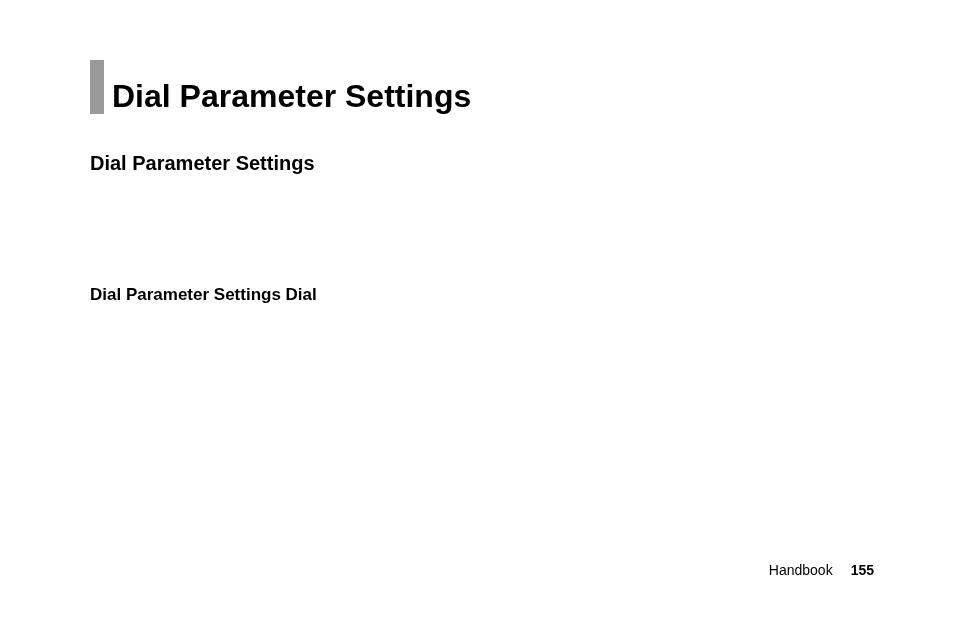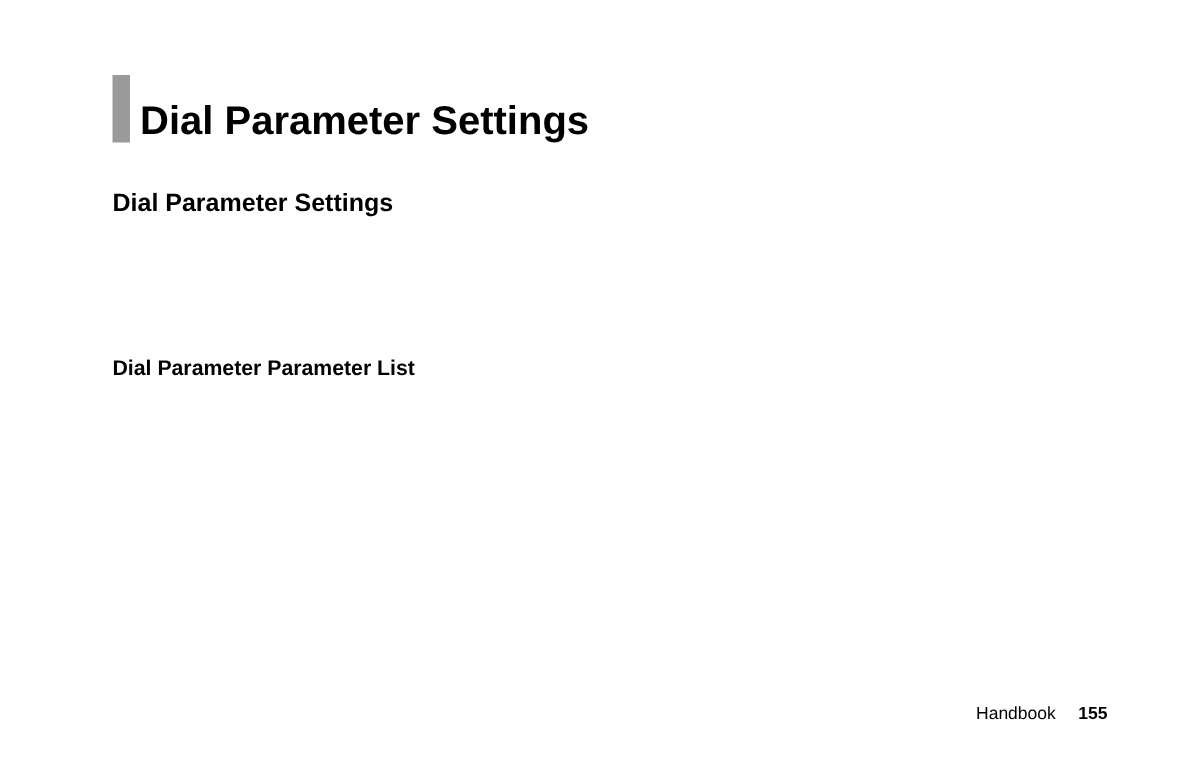--- a/index.html
+++ b/index.html
@@ -45,21 +45,21 @@
       margin-bottom: 110px;
       margin-left: 0px;
     }
     .sub-title {
       font-size: 17px;
       font-weight: 700;
     }
     .footer {
       position: absolute;
       bottom: 40px;
-      right: 68px;
+      right: 80px;
       font-size: 14px;
     }
     .footer-label {
       font-weight: 400;
       margin-right: 18px;
     }
     .footer-page {
       font-weight: 700;
     }
   </style>
@@ -68,19 +68,19 @@
 
 <div class="page">
 
   <div class="title-block">
     <div class="title-bar"></div>
     <h1 class="main-title">Dial Parameter Settings</h1>
   </div>
 
   <h2 class="section-title">Dial Parameter Settings</h2>
 
-  <h3 class="sub-title">Dial Parameter Parameter List</h3>
+  <h3 class="sub-title">Dial Parameter Settings Dial</h3>
 
   <div class="footer">
     <span class="footer-label">Handbook</span><span class="footer-page">155</span>
   </div>
 
 </div>
 
 </body></html>

